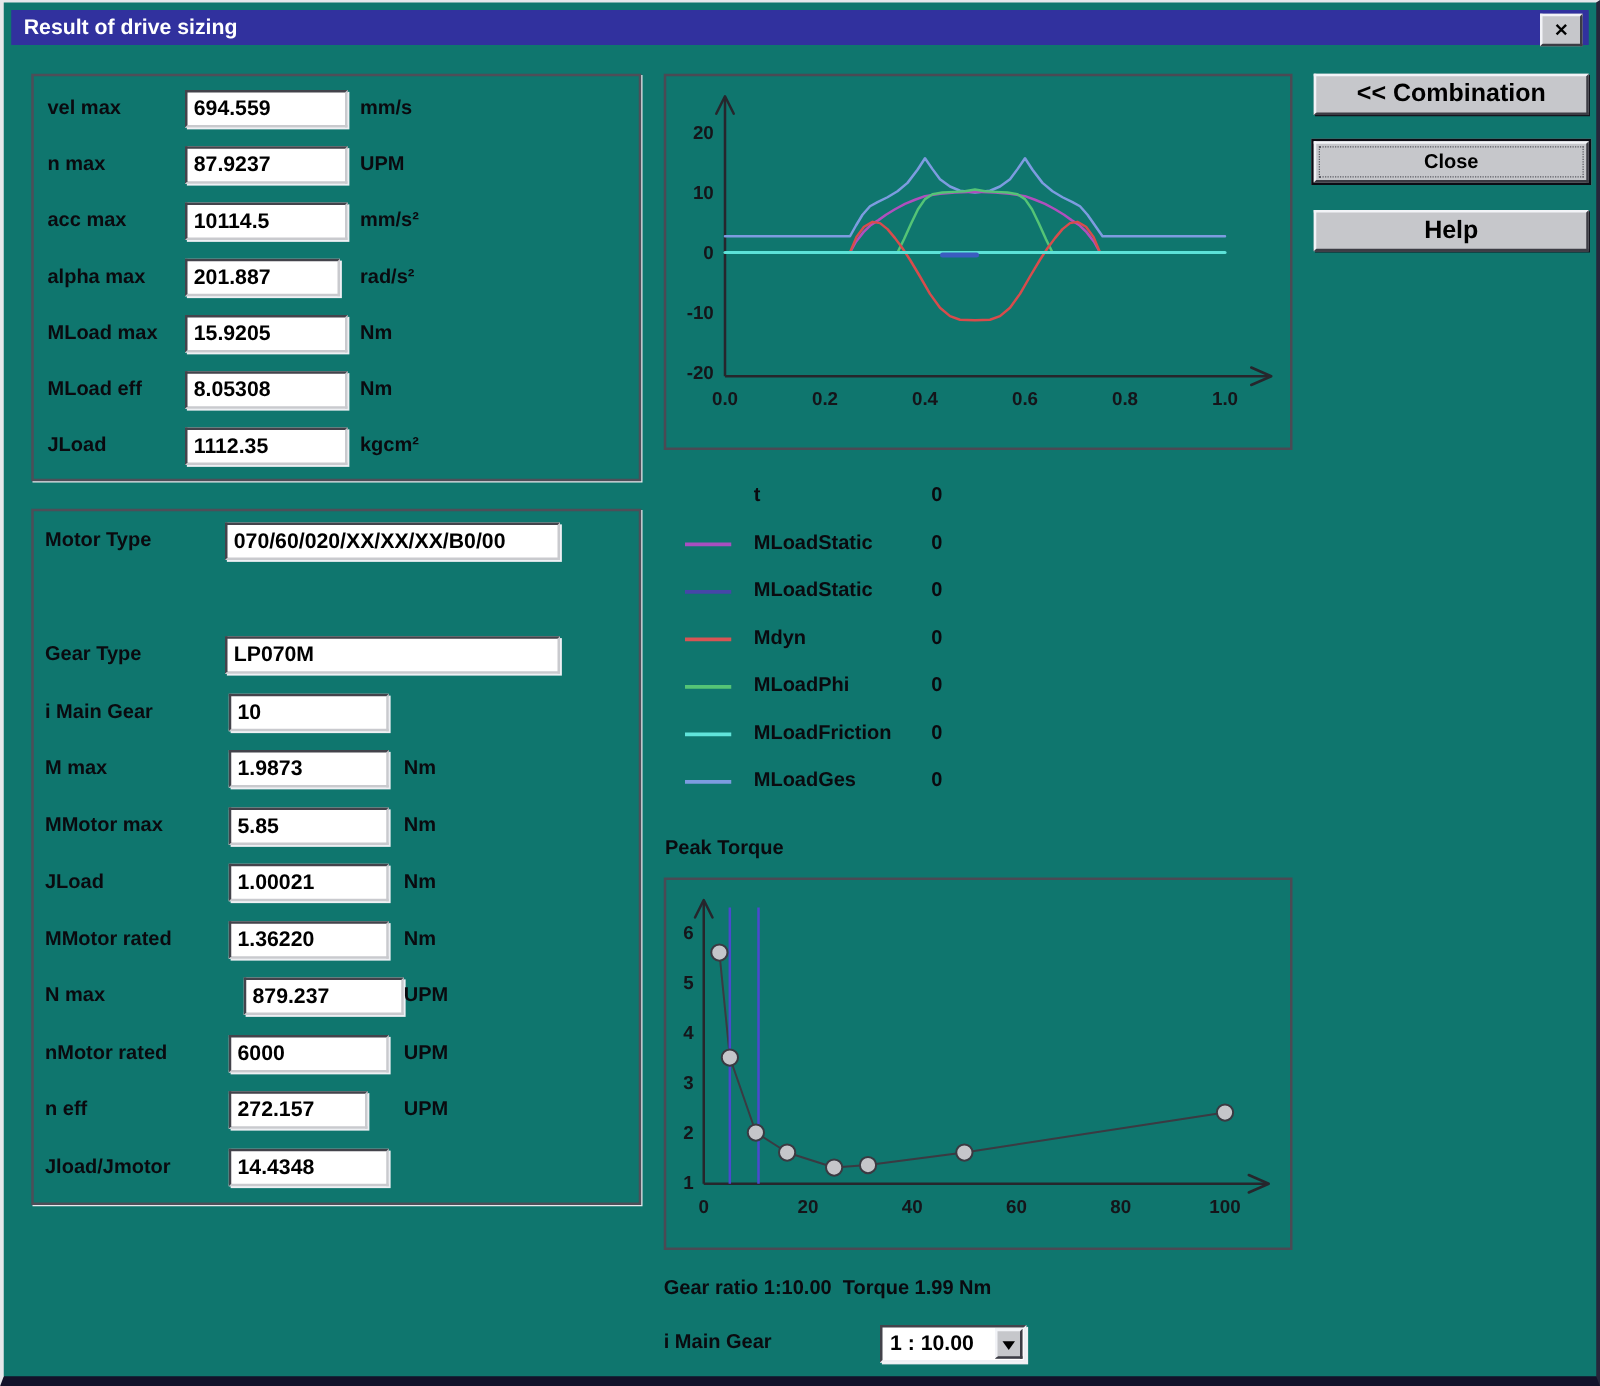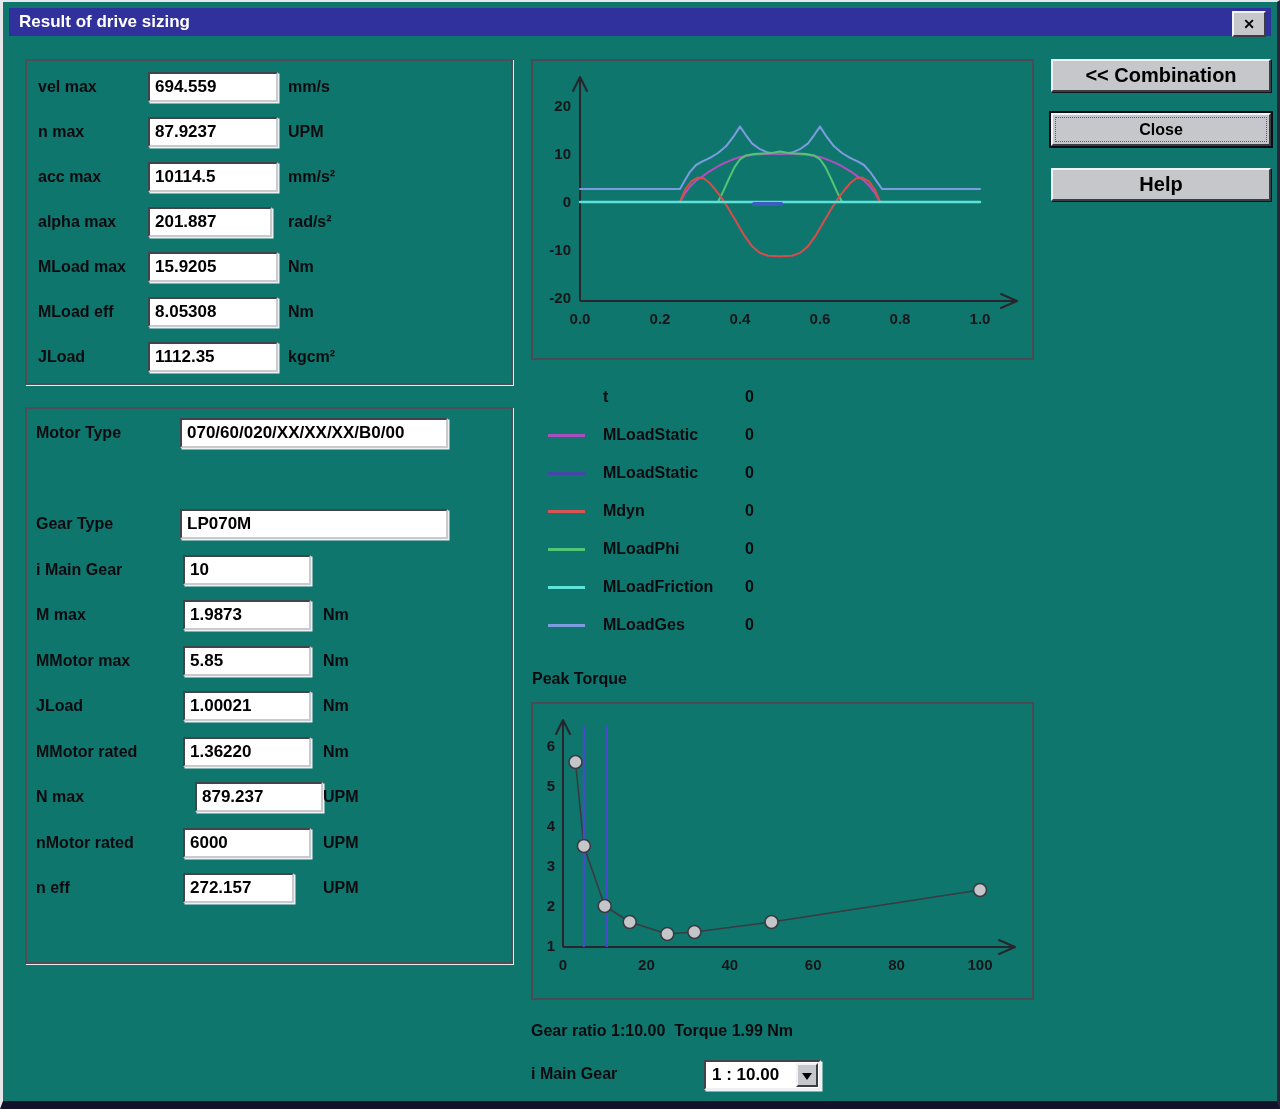--- a/index.html
+++ b/index.html
@@ -132,20 +132,24 @@
     <div class="frow" style="top:419px">
       <span class="lbl" style="left:9px">nMotor rated</span>
       <div class="tb" style="left:156px;width:128px">6000</div>
       <span class="unit" style="left:296px">UPM</span>
     </div>
     <div class="frow" style="top:464px">
       <span class="lbl" style="left:9px">n eff</span>
       <div class="tb" style="left:156px;width:111px">272.157</div>
       <span class="unit" style="left:296px">UPM</span>
     </div>
+    <div class="frow" style="top:510px">
+      <span class="lbl" style="left:9px">Jload/Jmotor</span>
+      <div class="tb" style="left:156px;width:128px">14.4348</div>
+    </div>
   </div>
 
   <div class="chart-frame" style="left:528px;top:57px;width:503px;height:301px;">
     <svg id="chart-curves" width="499" height="297" viewBox="0 0 499 297">
         <line x1="47" y1="240" x2="47" y2="18" stroke="#26262c" stroke-width="2"></line>
         <polyline points="40,30 47,16 54,30" fill="none" stroke="#26262c" stroke-width="2" stroke-linecap="round" stroke-linejoin="round"></polyline>
         <line x1="47" y1="240" x2="482" y2="240" stroke="#26262c" stroke-width="2"></line>
         <polyline points="468,233 484,240 468,247" fill="none" stroke="#26262c" stroke-width="2" stroke-linecap="round" stroke-linejoin="round"></polyline>
         <text x="38" y="50" text-anchor="end" fill="#15151a" font-family="&quot;Liberation Sans&quot;, sans-serif" font-size="15" font-weight="bold">20</text>
         <text x="38" y="98" text-anchor="end" fill="#15151a" font-family="&quot;Liberation Sans&quot;, sans-serif" font-size="15" font-weight="bold">10</text>

